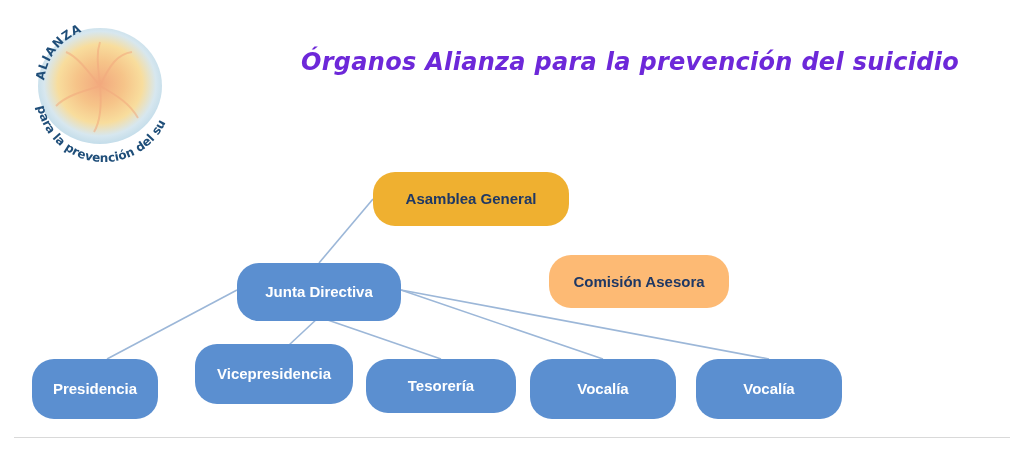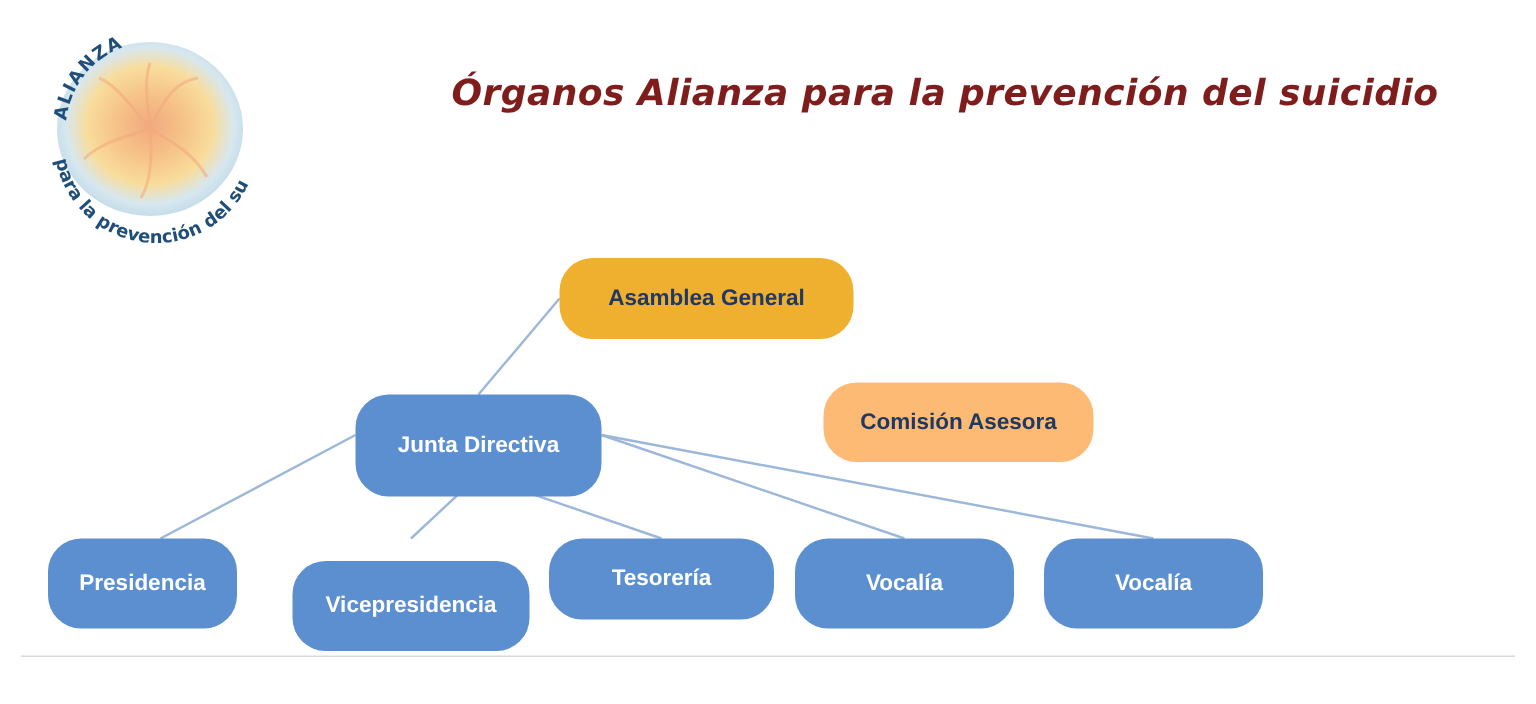--- a/index.html
+++ b/index.html
@@ -23,21 +23,21 @@
     top: 8px;
     width: 175px;
     height: 175px;
   }
   #title {
     position: absolute;
     left: 300px;
     top: 48px;
     width: 660px;
     text-align: center;
-    color: #7f1d1d;
+    color: #6d28d9;
     font-family: "DejaVu Sans", sans-serif;
     font-style: italic;
     font-size: 24px;
     font-weight: 600;
     letter-spacing: 0.3px;
     white-space: nowrap;
   }
   .node {
     position: absolute;
     display: flex;
@@ -125,30 +125,30 @@
       <line x1="319" y1="317" x2="274" y2="359" stroke="#9cb7d8" stroke-width="1.6"></line>
       <line x1="319" y1="317" x2="441" y2="359" stroke="#9cb7d8" stroke-width="1.6"></line>
       <line x1="401" y1="290" x2="603" y2="359" stroke="#9cb7d8" stroke-width="1.6"></line>
       <line x1="401" y1="290" x2="769" y2="359" stroke="#9cb7d8" stroke-width="1.6"></line>
     </svg>
 
   <div id="nodes">
       <div class="node orange" style="left: 373px; top: 172px; width: 196px; height: 54px;">
         <span>Asamblea General</span>
       </div>
-      <div class="node blue" style="left: 237px; top: 263px; width: 164px; height: 68px;">
+      <div class="node blue" style="left: 237px; top: 263px; width: 164px; height: 58px;">
         <span>Junta Directiva</span>
       </div>
       <div class="node lightyellow" style="left: 549px; top: 255px; width: 180px; height: 53px;">
         <span>Comisión Asesora</span>
       </div>
       <div class="node blue" style="left: 32px; top: 359px; width: 126px; height: 60px;">
         <span>Presidencia</span>
       </div>
-      <div class="node blue" style="left: 195px; top: 374px; width: 158px; height: 60px;">
+      <div class="node blue" style="left: 195px; top: 344px; width: 158px; height: 60px;">
         <span>Vicepresidencia</span>
       </div>
       <div class="node blue" style="left: 366px; top: 359px; width: 150px; height: 54px;">
         <span>Tesorería</span>
       </div>
       <div class="node blue" style="left: 530px; top: 359px; width: 146px; height: 60px;">
         <span>Vocalía</span>
       </div>
       <div class="node blue" style="left: 696px; top: 359px; width: 146px; height: 60px;">
         <span>Vocalía</span>

